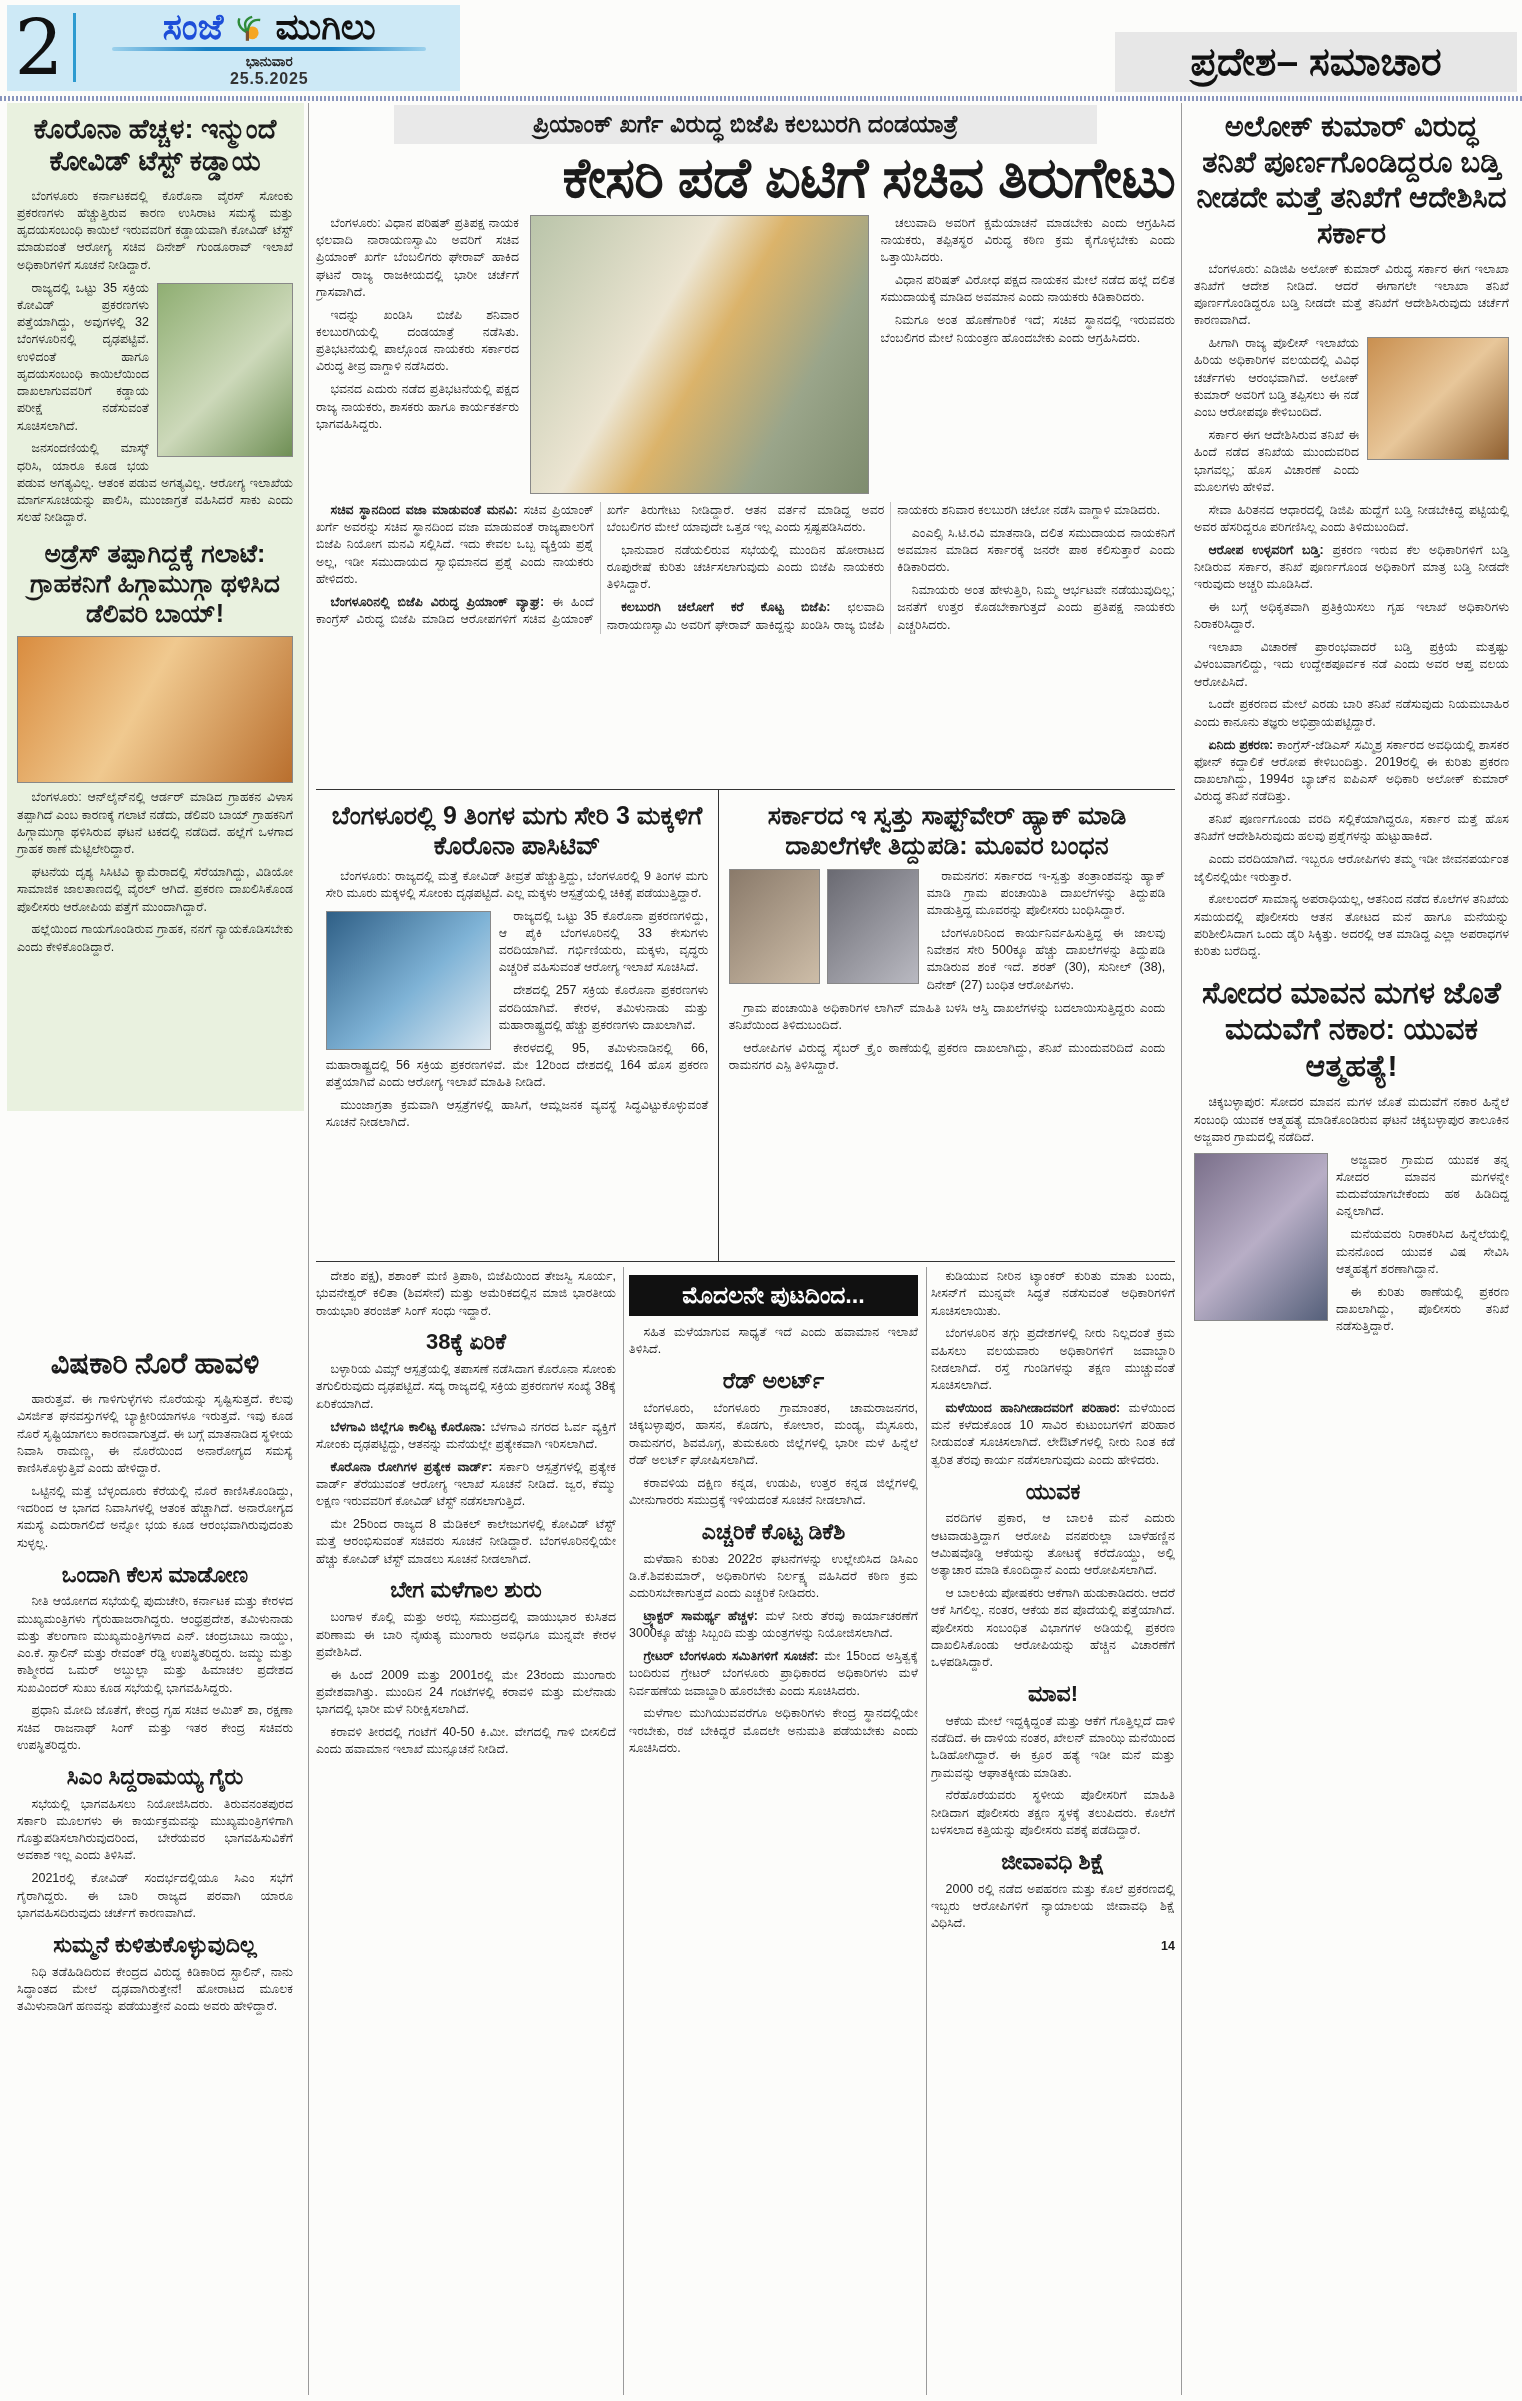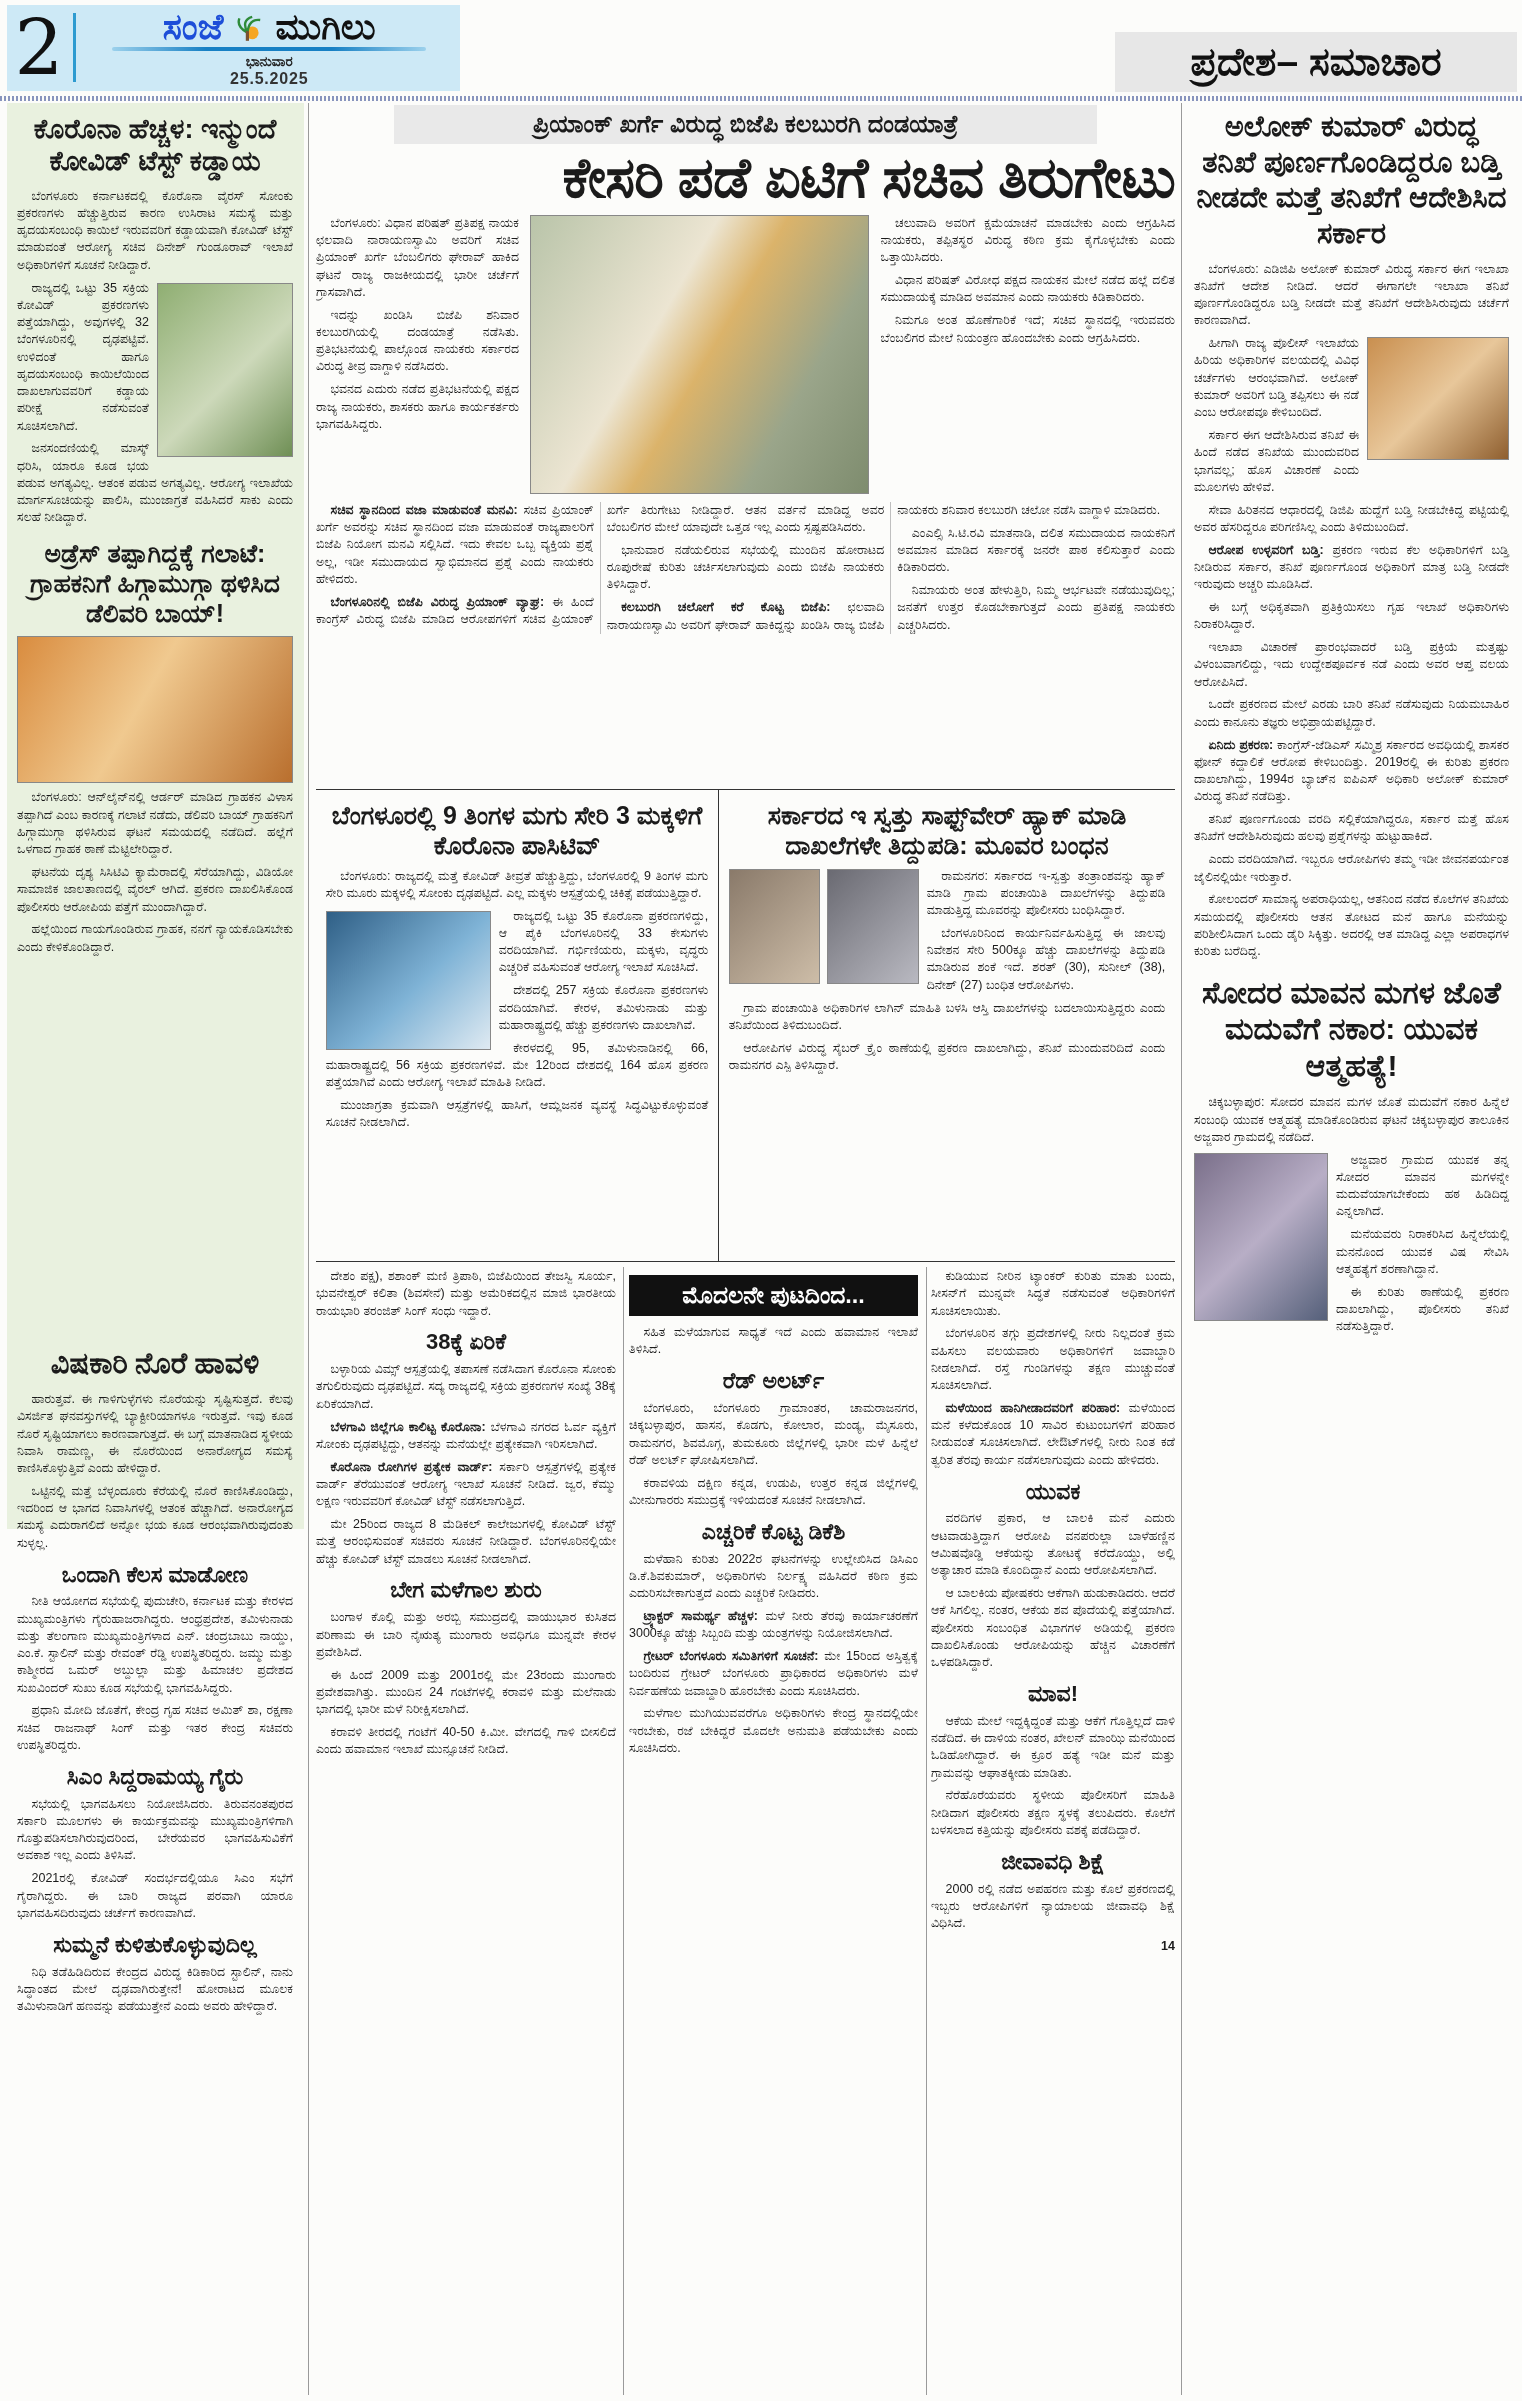--- a/index.html
+++ b/index.html
@@ -27,21 +27,21 @@
   
   .vrule{position:absolute;width:0.8px;background:#9a9a9a;}
   
   .para{margin:0 0 5.6px;font-size:12.5px;line-height:1.38;text-align:justify;text-indent:14.5px;}
   .para strong{font-weight:800;}
   .subhead{text-align:center;font-size:22px;font-weight:800;margin:9.7px 0 6.5px;line-height:1.15;}
   .contbox{background:#111;color:#fff;text-align:center;font-size:23.4px;font-weight:800;
            padding:7.3px 3.2px;margin:6.5px 0 8px;}
   .photo{border:0.8px solid #888;box-sizing:border-box;}
   
-  .left-green{position:absolute;left:6.5px;top:103px;width:297px;height:1426px;background:#e9f1df;
+  .left-green{position:absolute;left:6.5px;top:103px;width:297px;height:1008px;background:#e9f1df;
               padding:11.3px 10.5px;box-sizing:border-box;overflow:hidden;}
   .lg-head{font-size:27px;font-weight:800;text-align:center;line-height:1.18;margin:0 0 9.7px;}
   .lg-head2{font-size:25px;font-weight:800;text-align:center;line-height:1.2;margin:11.3px 0 8px;}
   .ph-minister{float:right;width:136px;height:174px;margin:3.2px 0 4.8px 8px;
                background:linear-gradient(135deg,#8fae72,#cdd9ba 55%,#6f8f55);}
   .ph-cctv{width:100%;height:147px;margin:1.6px 0 6.5px;
            background:linear-gradient(120deg,#d98c3f,#f0c98f 45%,#b96f2e);}
   
   .left-bottom{position:absolute;left:6.5px;top:1341px;width:297px;height:1054px;
                padding:3.2px 10.5px;box-sizing:border-box;overflow:hidden;}
@@ -123,21 +123,21 @@
     <h2 class="lg-head">ಕೊರೊನಾ ಹೆಚ್ಚಳ: ಇನ್ಮುಂದೆ ಕೋವಿಡ್ ಟೆಸ್ಟ್ ಕಡ್ಡಾಯ</h2>
     <div>
         <p class="para">ಬೆಂಗಳೂರು ಕರ್ನಾಟಕದಲ್ಲಿ ಕೊರೊನಾ ವೈರಸ್ ಸೋಂಕು ಪ್ರಕರಣಗಳು ಹೆಚ್ಚುತ್ತಿರುವ ಕಾರಣ ಉಸಿರಾಟ ಸಮಸ್ಯೆ ಮತ್ತು ಹೃದಯಸಂಬಂಧಿ ಕಾಯಿಲೆ ಇರುವವರಿಗೆ ಕಡ್ಡಾಯವಾಗಿ ಕೋವಿಡ್ ಟೆಸ್ಟ್ ಮಾಡುವಂತೆ ಆರೋಗ್ಯ ಸಚಿವ ದಿನೇಶ್ ಗುಂಡೂರಾವ್ ಇಲಾಖೆ ಅಧಿಕಾರಿಗಳಿಗೆ ಸೂಚನೆ ನೀಡಿದ್ದಾರೆ.</p>
         <div class="photo ph-minister"></div>
         <p class="para">ರಾಜ್ಯದಲ್ಲಿ ಒಟ್ಟು 35 ಸಕ್ರಿಯ ಕೋವಿಡ್ ಪ್ರಕರಣಗಳು ಪತ್ತೆಯಾಗಿದ್ದು, ಅವುಗಳಲ್ಲಿ 32 ಬೆಂಗಳೂರಿನಲ್ಲಿ ದೃಢಪಟ್ಟಿವೆ. ಉಳಿದಂತೆ ಹಾಗೂ ಹೃದಯಸಂಬಂಧಿ ಕಾಯಿಲೆಯಿಂದ ದಾಖಲಾಗುವವರಿಗೆ ಕಡ್ಡಾಯ ಪರೀಕ್ಷೆ ನಡೆಸುವಂತೆ ಸೂಚಿಸಲಾಗಿದೆ.</p>
         <p class="para">ಜನಸಂದಣಿಯಲ್ಲಿ ಮಾಸ್ಕ್ ಧರಿಸಿ, ಯಾರೂ ಕೂಡ ಭಯ ಪಡುವ ಅಗತ್ಯವಿಲ್ಲ. ಆತಂಕ ಪಡುವ ಅಗತ್ಯವಿಲ್ಲ. ಆರೋಗ್ಯ ಇಲಾಖೆಯ ಮಾರ್ಗಸೂಚಿಯನ್ನು ಪಾಲಿಸಿ, ಮುಂಜಾಗ್ರತೆ ವಹಿಸಿದರೆ ಸಾಕು ಎಂದು ಸಲಹೆ ನೀಡಿದ್ದಾರೆ.</p>
       </div>
     <h2 class="lg-head2">ಅಡ್ರೆಸ್ ತಪ್ಪಾಗಿದ್ದಕ್ಕೆ ಗಲಾಟೆ: ಗ್ರಾಹಕನಿಗೆ ಹಿಗ್ಗಾಮುಗ್ಗಾ ಥಳಿಸಿದ ಡೆಲಿವರಿ ಬಾಯ್!</h2>
     <div>
         <div class="photo ph-cctv"></div>
-        <p class="para">ಬೆಂಗಳೂರು: ಆನ್‌ಲೈನ್‌ನಲ್ಲಿ ಆರ್ಡರ್ ಮಾಡಿದ ಗ್ರಾಹಕನ ವಿಳಾಸ ತಪ್ಪಾಗಿದೆ ಎಂಬ ಕಾರಣಕ್ಕೆ ಗಲಾಟೆ ನಡೆದು, ಡೆಲಿವರಿ ಬಾಯ್ ಗ್ರಾಹಕನಿಗೆ ಹಿಗ್ಗಾಮುಗ್ಗಾ ಥಳಿಸಿರುವ ಘಟನೆ ಸಮಯದಲ್ಲಿ ನಡೆದಿದೆ. ಹಲ್ಲೆಗೆ ಒಳಗಾದ ಗ್ರಾಹಕ ಠಾಣೆ ಮೆಟ್ಟಿಲೇರಿದ್ದಾರೆ.</p>
+        <p class="para">ಬೆಂಗಳೂರು: ಆನ್‌ಲೈನ್‌ನಲ್ಲಿ ಆರ್ಡರ್ ಮಾಡಿದ ಗ್ರಾಹಕನ ವಿಳಾಸ ತಪ್ಪಾಗಿದೆ ಎಂಬ ಕಾರಣಕ್ಕೆ ಗಲಾಟೆ ನಡೆದು, ಡೆಲಿವರಿ ಬಾಯ್ ಗ್ರಾಹಕನಿಗೆ ಹಿಗ್ಗಾಮುಗ್ಗಾ ಥಳಿಸಿರುವ ಘಟನೆ ಟಕದಲ್ಲಿ ನಡೆದಿದೆ. ಹಲ್ಲೆಗೆ ಒಳಗಾದ ಗ್ರಾಹಕ ಠಾಣೆ ಮೆಟ್ಟಿಲೇರಿದ್ದಾರೆ.</p>
         <p class="para">ಘಟನೆಯ ದೃಶ್ಯ ಸಿಸಿಟಿವಿ ಕ್ಯಾಮೆರಾದಲ್ಲಿ ಸೆರೆಯಾಗಿದ್ದು, ವಿಡಿಯೋ ಸಾಮಾಜಿಕ ಜಾಲತಾಣದಲ್ಲಿ ವೈರಲ್ ಆಗಿದೆ. ಪ್ರಕರಣ ದಾಖಲಿಸಿಕೊಂಡ ಪೊಲೀಸರು ಆರೋಪಿಯ ಪತ್ತೆಗೆ ಮುಂದಾಗಿದ್ದಾರೆ.</p>
         <p class="para">ಹಲ್ಲೆಯಿಂದ ಗಾಯಗೊಂಡಿರುವ ಗ್ರಾಹಕ, ನನಗೆ ನ್ಯಾಯಕೊಡಿಸಬೇಕು ಎಂದು ಕೇಳಿಕೊಂಡಿದ್ದಾರೆ.</p>
       </div>
   </section>
 
   <section class="left-bottom">
     <h2 class="lb-head">ವಿಷಕಾರಿ ನೊರೆ ಹಾವಳಿ</h2>
     <div>
         <p class="para">ಹಾರುತ್ತವೆ. ಈ ಗಾಳಿಗುಳ್ಳೆಗಳು ನೊರೆಯನ್ನು ಸೃಷ್ಟಿಸುತ್ತದೆ. ಕೆಲವು ವಿಸರ್ಜಿತ ಘನವಸ್ತುಗಳಲ್ಲಿ ಬ್ಯಾಕ್ಟೀರಿಯಾಗಳೂ ಇರುತ್ತವೆ. ಇವು ಕೂಡ ನೊರೆ ಸೃಷ್ಟಿಯಾಗಲು ಕಾರಣವಾಗುತ್ತದೆ. ಈ ಬಗ್ಗೆ ಮಾತನಾಡಿದ ಸ್ಥಳೀಯ ನಿವಾಸಿ ರಾಮಣ್ಣ, ಈ ನೊರೆಯಿಂದ ಅನಾರೋಗ್ಯದ ಸಮಸ್ಯೆ ಕಾಣಿಸಿಕೊಳ್ಳುತ್ತಿವೆ ಎಂದು ಹೇಳಿದ್ದಾರೆ.</p>
         <p class="para">ಒಟ್ಟಿನಲ್ಲಿ ಮತ್ತೆ ಬೆಳ್ಳಂದೂರು ಕೆರೆಯಲ್ಲಿ ನೊರೆ ಕಾಣಿಸಿಕೊಂಡಿದ್ದು, ಇದರಿಂದ ಆ ಭಾಗದ ನಿವಾಸಿಗಳಲ್ಲಿ ಆತಂಕ ಹೆಚ್ಚಾಗಿದೆ. ಅನಾರ‍ೋಗ್ಯದ ಸಮಸ್ಯೆ ಎದುರಾಗಲಿದೆ ಅನ್ನೋ ಭಯ ಕೂಡ ಆರಂಭವಾಗಿರುವುದಂತು ಸುಳ್ಳಲ್ಲ.</p>

